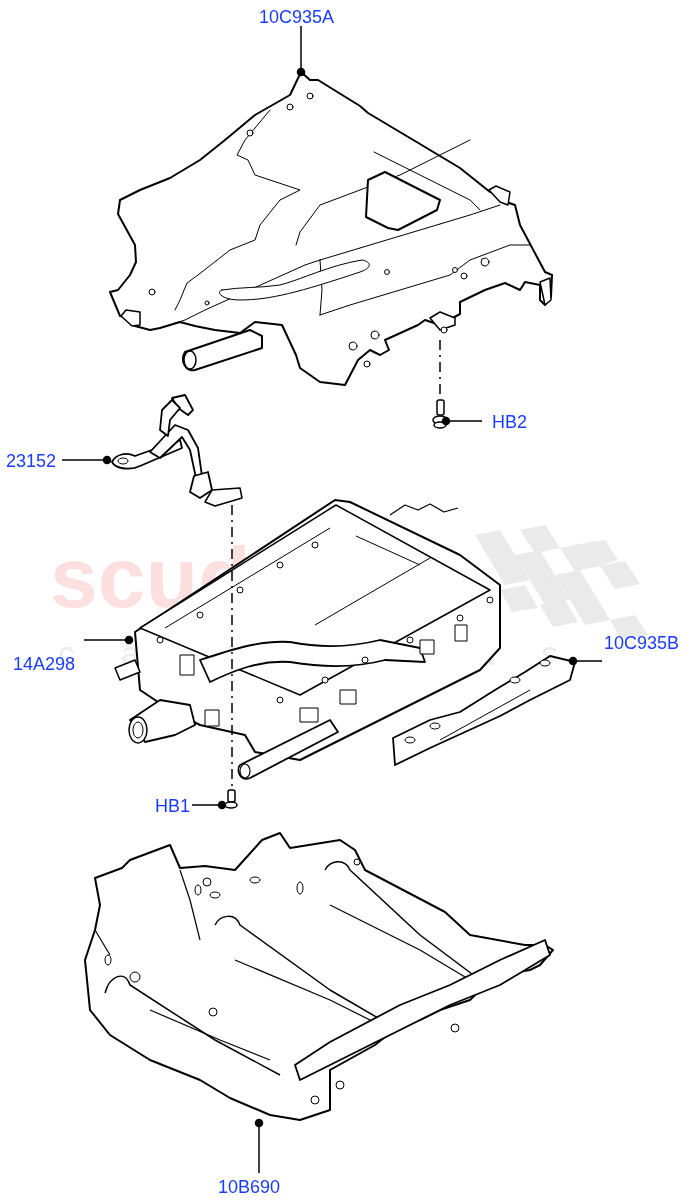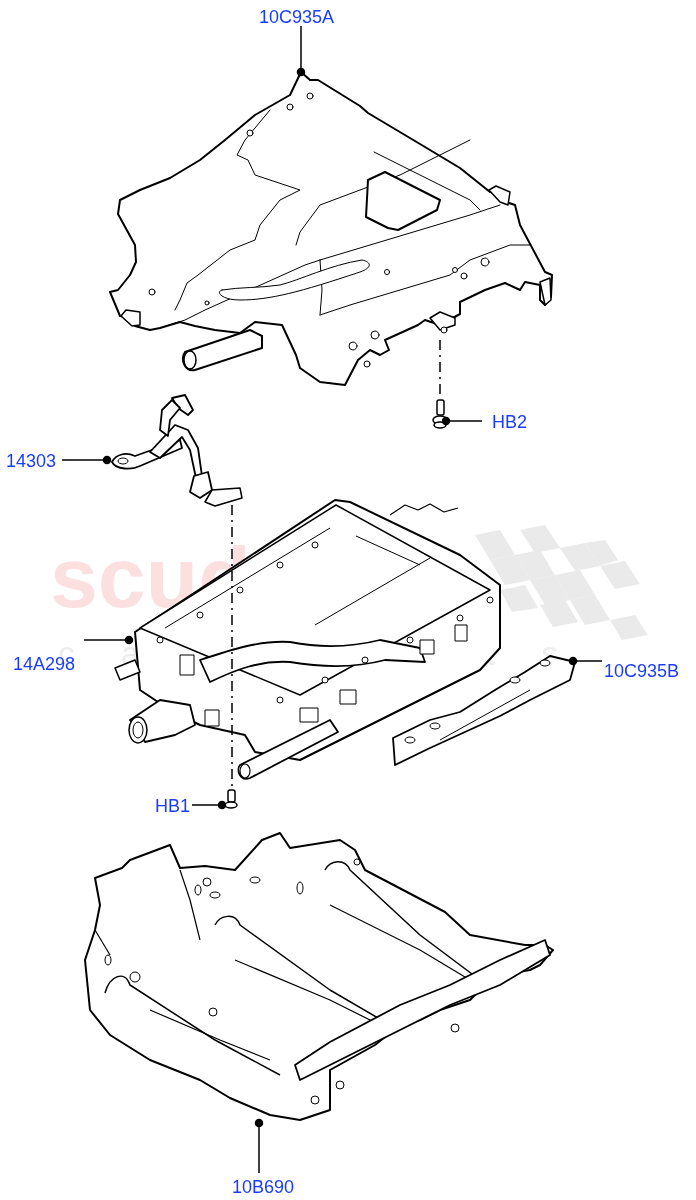--- a/index.html
+++ b/index.html
@@ -235,19 +235,19 @@
       <line x1="192" y1="805" x2="222" y2="805"></line>
       <circle cx="222" cy="805" r="3.5"></circle>
 
       <line x1="259" y1="1123" x2="259" y2="1173"></line>
       <circle cx="259" cy="1123" r="3.5"></circle>
     </g>
   </svg>
 
   <div class="callout" style="left:259px; top:8px;">10C935A</div>
   <div class="callout" style="left:484px; top:413px;margin-left:8px;">HB2</div>
-  <div class="callout" style="left:6px; top:452px;">14303</div>
+  <div class="callout" style="left:6px; top:452px;">23152</div>
   <div class="callout" style="left:13px; top:655px;">14A298</div>
-  <div class="callout" style="left:604px; top:662px;">10C935B</div>
+  <div class="callout" style="left:604px; top:634px;">10C935B</div>
   <div class="callout" style="left:155px; top:797px;">HB1</div>
-  <div class="callout" style="left:232px; top:1178px;">10B690</div>
+  <div class="callout" style="left:218px; top:1178px;">10B690</div>
 
 </div>
 
 </body></html>

